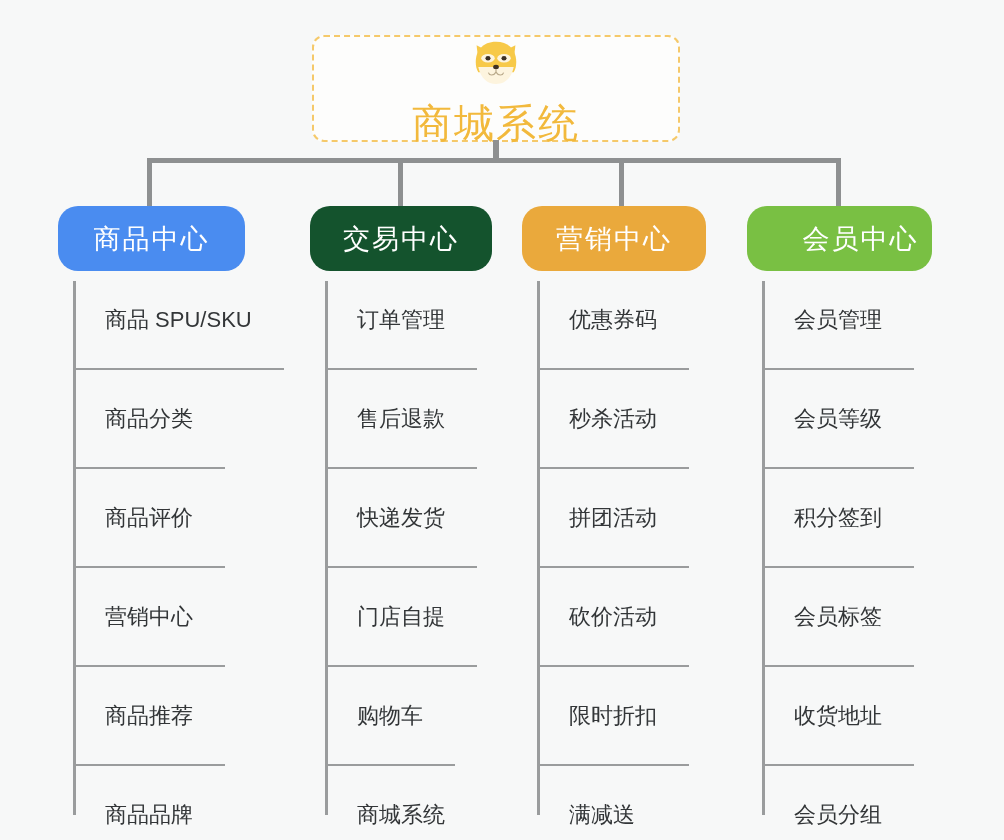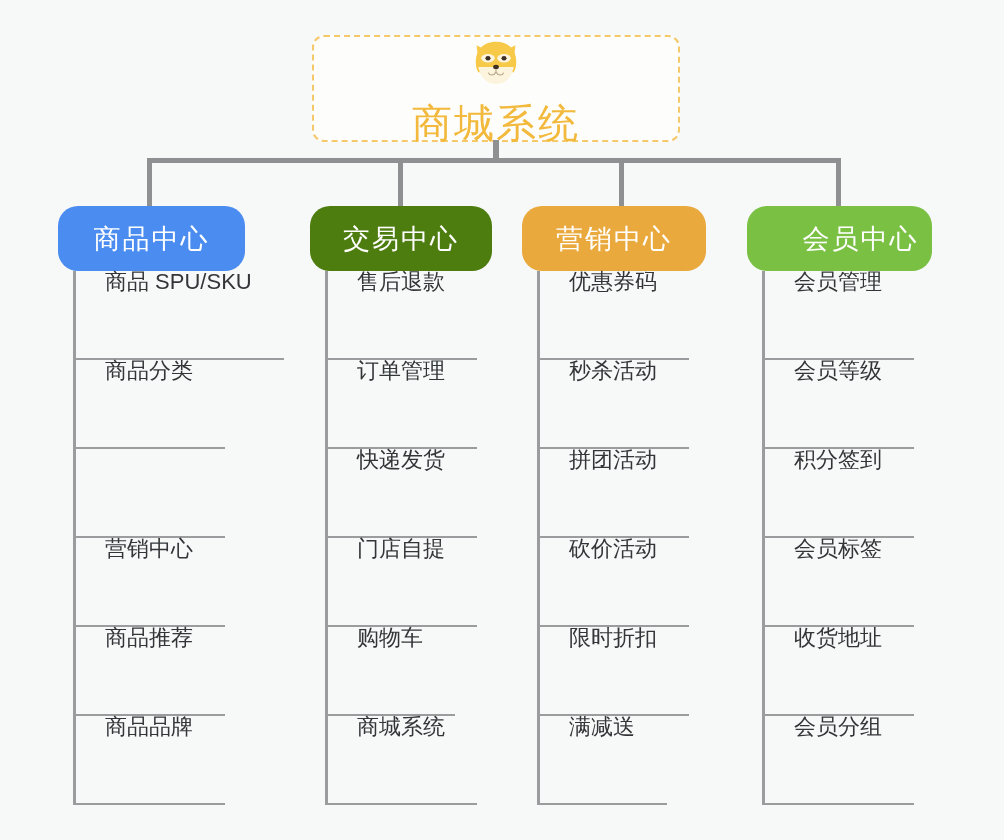--- a/index.html
+++ b/index.html
@@ -103,22 +103,23 @@
     top: 0;
     left: 15px;
     width: 3px;
     background: #9a9c9d;
   }
   .leaf {
     position: relative;
     height: 89px;
     box-sizing: border-box;
     display: flex;
-    align-items: flex-start;
+    align-items: center;
     padding-left: 15px;
+    margin-top: 10px;
   }
   .leaf-label {
     font-size: 22px;
     color: #333638;
     line-height: 1;
     padding: 0 32px 11px 32px;
     white-space: nowrap;
   }
   .leaf-rule {
     position: absolute;
@@ -128,21 +129,21 @@
     background: #9a9c9d;
   }
 
   
   #branch-0 { left: 58px;  width: 230px; }
   #branch-1 { left: 310px; width: 215px; }
   #branch-2 { left: 522px; width: 215px; }
   #branch-3 { left: 747px; width: 215px; }
 
   #branch-0 .branch-header { width: 187px; background: #4a8cf0; }
-  #branch-1 .branch-header { width: 182px; background: #4d7c0f; }
+  #branch-1 .branch-header { width: 182px; background: #14532d; }
   #branch-2 .branch-header { width: 184px; background: #eaa93c; }
   #branch-3 .branch-header { width: 185px; background: #79c043; padding-left: 42px; }
 </style>
 </head>
 <body>
 
 <div id="mindmap">
 
   <div class="root-node">
     <svg class="root-emoji" viewBox="0 0 64 64">
@@ -184,20 +185,21 @@
         <div class="branch-spine" style="height: 534px;"></div>
         <div class="leaf">
           <span class="leaf-label">商品 SPU/SKU</span>
           <div class="leaf-rule" style="width: 211px;"></div>
         </div>
         <div class="leaf">
           <span class="leaf-label">商品分类</span>
           <div class="leaf-rule" style="width: 152px;"></div>
         </div>
         <div class="leaf">
+          <span class="leaf-label">商品评价</span>
           <div class="leaf-rule" style="width: 152px;"></div>
         </div>
         <div class="leaf">
           <span class="leaf-label">营销中心</span>
           <div class="leaf-rule" style="width: 152px;"></div>
         </div>
         <div class="leaf">
           <span class="leaf-label">商品推荐</span>
           <div class="leaf-rule" style="width: 152px;"></div>
         </div>
@@ -207,25 +209,25 @@
         </div>
       </div>
     </div>
   <div class="branch" id="branch-1">
       <div class="branch-header">
         <span>交易中心</span>
       </div>
       <div class="branch-body">
         <div class="branch-spine" style="height: 534px;"></div>
         <div class="leaf">
+          <span class="leaf-label">订单管理</span>
+          <div class="leaf-rule" style="width: 152px;"></div>
+        </div>
+        <div class="leaf">
           <span class="leaf-label">售后退款</span>
-          <div class="leaf-rule" style="width: 152px;"></div>
-        </div>
-        <div class="leaf">
-          <span class="leaf-label">订单管理</span>
           <div class="leaf-rule" style="width: 152px;"></div>
         </div>
         <div class="leaf">
           <span class="leaf-label">快递发货</span>
           <div class="leaf-rule" style="width: 152px;"></div>
         </div>
         <div class="leaf">
           <span class="leaf-label">门店自提</span>
           <div class="leaf-rule" style="width: 152px;"></div>
         </div>

